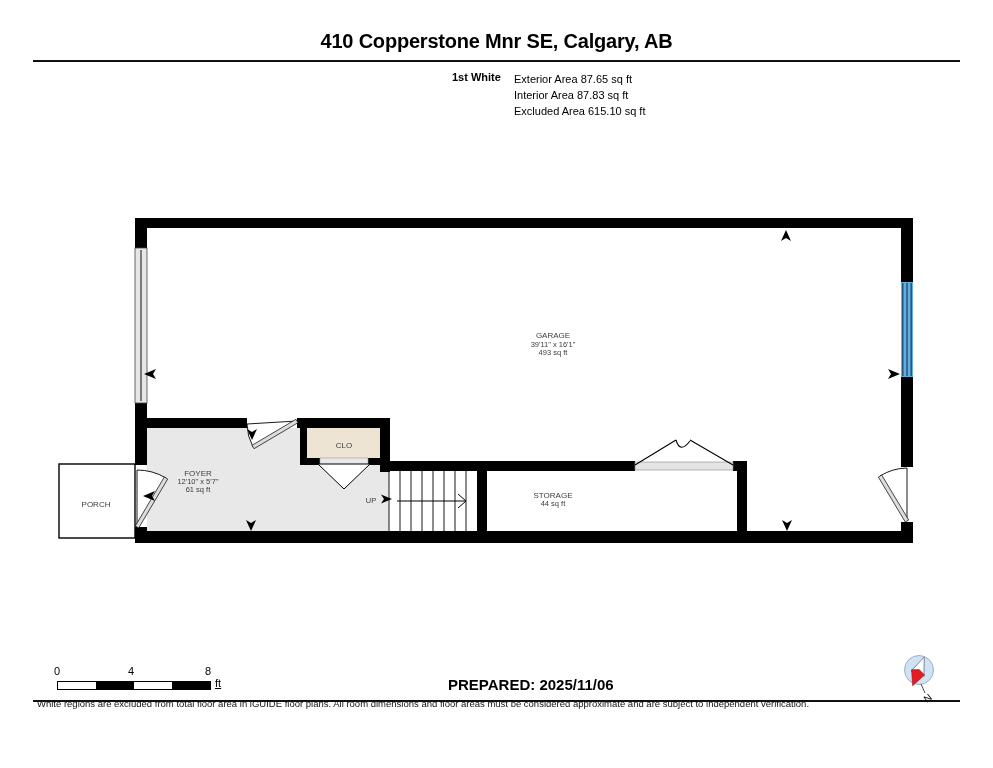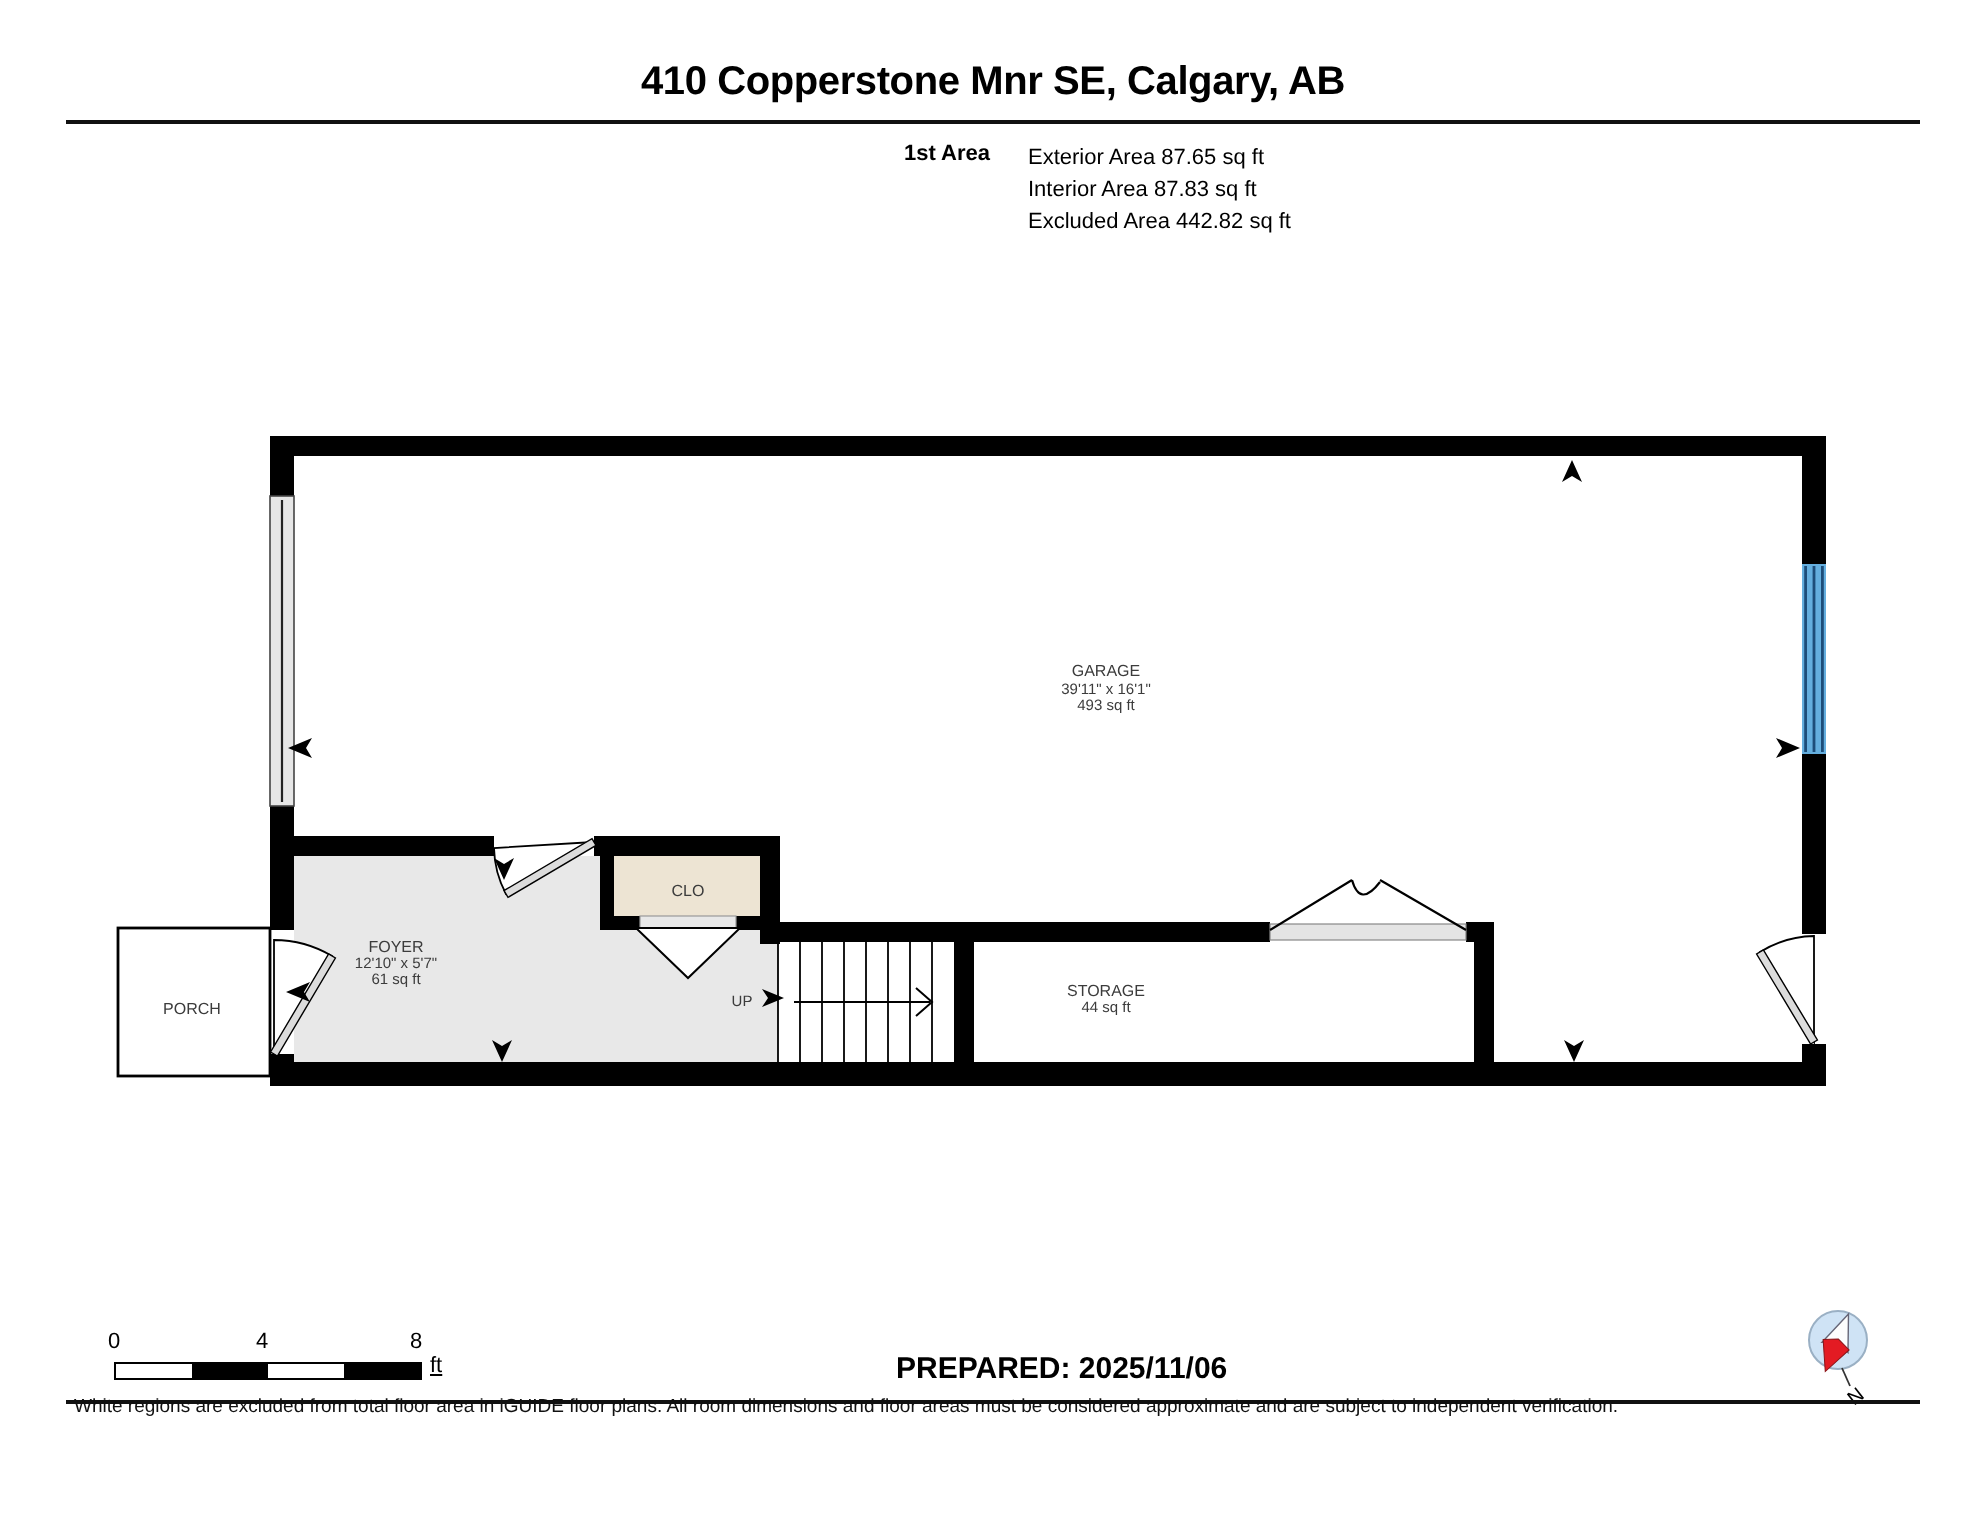--- a/index.html
+++ b/index.html
@@ -17,25 +17,25 @@
   .ft{left:215px;top:677px;font-size:11px;color:#000;text-decoration:underline;}
   .prepared{left:448px;top:676px;font-size:15px;font-weight:bold;color:#000;}
   .disclaimer{left:37px;top:698px;width:920px;font-size:9.5px;color:#111;}
   svg text{font-family:"Liberation Sans",sans-serif;}
 </style>
 </head>
 <body>
 
 <div class="abs title">410 Copperstone Mnr SE, Calgary, AB</div>
 <div class="abs rule" style="top:60px"></div>
-<div class="abs floorlabel">1st Area</div>
+<div class="abs floorlabel">1st White</div>
 <div class="abs areas">
   <div>Exterior Area 87.65 sq ft</div>
   <div>Interior Area 87.83 sq ft</div>
-  <div>Excluded Area 442.82 sq ft</div>
+  <div>Excluded Area 615.10 sq ft</div>
 </div>
 
 <svg class="abs planlayer" viewBox="0 0 993 768" width="993" height="768" xmlns="http://www.w3.org/2000/svg">
 
   <rect x="147" y="418" width="242" height="115" fill="#e8e8e8"></rect>
   <rect x="389" y="461" width="88" height="70" fill="#ffffff"></rect>
 
   <rect x="300" y="418" width="87" height="47" class="wall"></rect>
   <rect x="307" y="428" width="73" height="30" fill="#ede4d3"></rect>
   <rect x="320" y="458" width="48" height="7" stroke="#999" stroke-width="0.6" fill="#e8e8e8"></rect>

